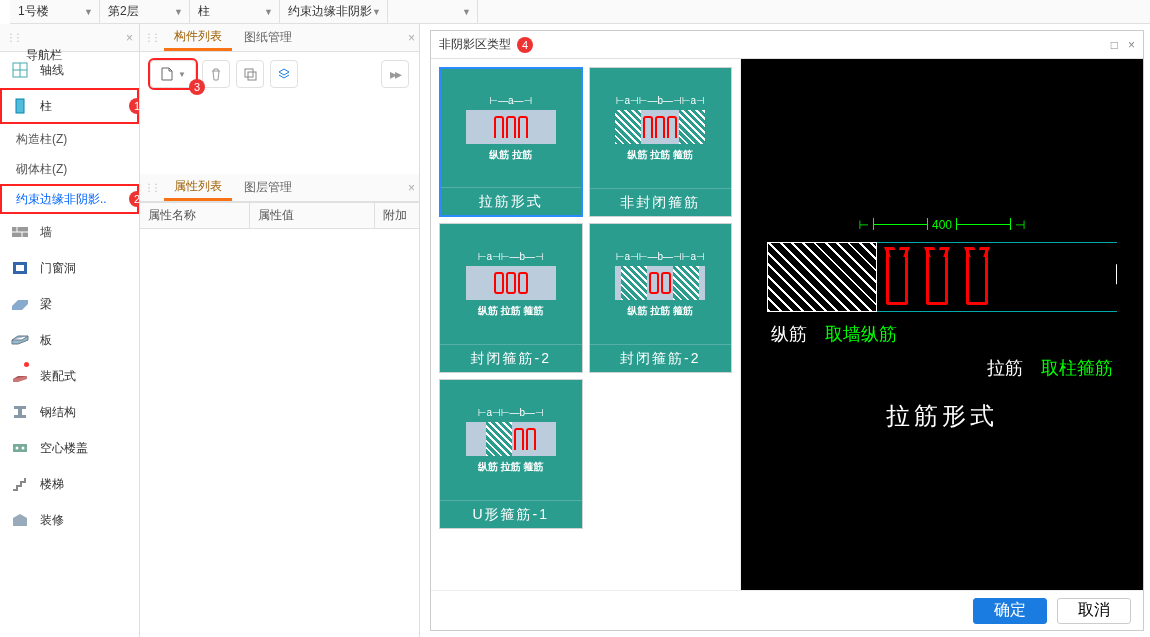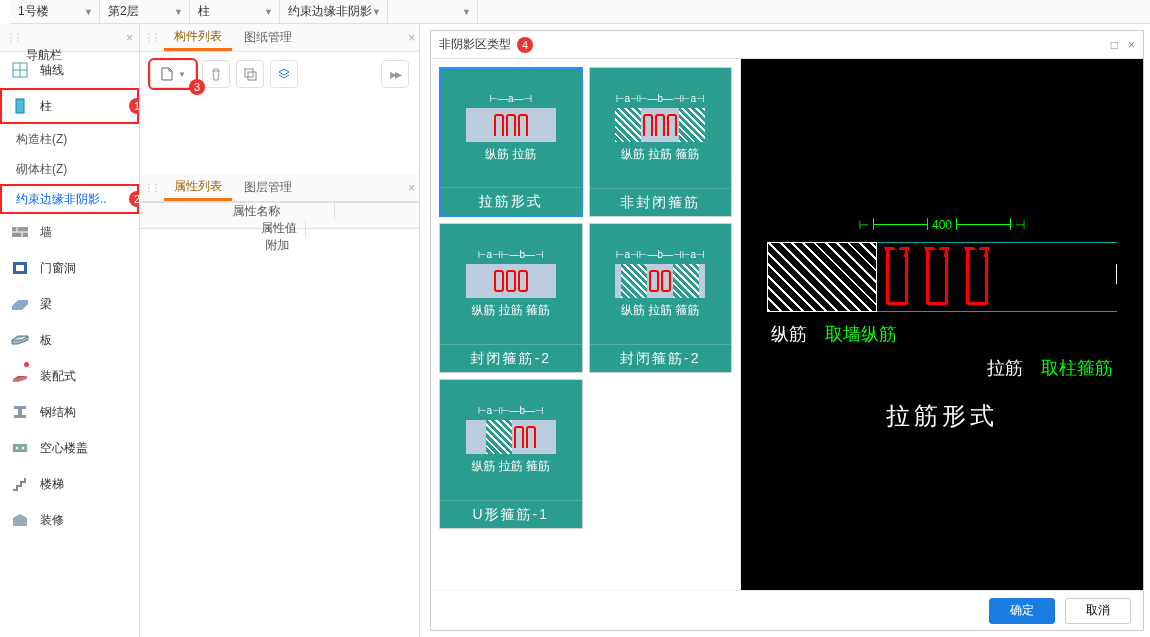--- a/index.html
+++ b/index.html
@@ -34,62 +34,62 @@
 .mid-tabs .tab.active { color: #a16207; border-bottom: 3px solid #f97316; }
 .mid-tabs .close { margin-left: auto; color: #aaa; cursor: pointer; }
 .toolbar { display: flex; align-items: center; gap: 6px; padding: 8px 10px; }
 .tbtn { width: 28px; height: 28px; border: 1px solid #e0e0e0; border-radius: 4px; display: flex; align-items: center; justify-content: center; color: #666; cursor: pointer; background: #fff; font-size: 14px; }
 .tbtn.hl { outline: 2px solid #f22; width: 46px; position: relative; }
 .tbtn.hl .caret { font-size: 8px; margin-left: 4px; color: #888; }
 .search { margin: 0 10px 6px 10px; display: flex; align-items: center; border: 1px solid #e0e0e0; border-radius: 4px; height: 26px; padding: 0 8px; background: #fafafa; }
 .search input { flex: 1; border: none; outline: none; font-size: 12px; background: transparent; }
 .comp-scroll { height: 78px; }
 .prop-table { border-top: 1px solid #e0e0e0; }
-.prop-head { display: flex; height: 26px; align-items: center; border-bottom: 1px solid #e0e0e0; background: #fafafa; flex-direction: column; }
+.prop-head { display: flex; height: 26px; align-items: center; border-bottom: 1px solid #e0e0e0; background: #fafafa; }
 .prop-head > div { padding: 0 8px; border-right: 1px solid #e0e0e0; height: 100%; display:flex; align-items:center; color:#555; }
 .prop-head .c1 { width: 110px; } .prop-head .c2 { flex: 1; } .prop-head .c3 { width: 44px; border-right:none; }
 
 
 .right-area { flex: 1; background: #fff; padding: 6px; position: relative; }
 .modal { position: absolute; left: 10px; right: 6px; top: 6px; bottom: 6px; border: 1px solid #ccc; display: flex; flex-direction: column; background: #fff; }
 .modal-head { height: 28px; display: flex; align-items: center; padding: 0 8px; border-bottom: 1px solid #e0e0e0; gap: 6px; position: relative; }
 .modal-head .title { font-size: 12px; }
 .modal-head .winbtns { margin-left: auto; display: flex; gap: 10px; color: #888; }
 .modal-head .winbtns span { cursor: pointer; }
 .modal-body { flex: 1; display: flex; }
 .type-grid { width: 310px; padding: 8px; display: grid; grid-template-columns: 1fr 1fr; gap: 6px; border-right: 1px solid #eee; align-content: start; }
 .type-card { border: 1px solid #cfd3d6; height: 150px; display: flex; flex-direction: column; cursor: pointer; }
 .type-card.sel { border: 2px solid #2a8cff; }
 .card-diag { flex: 1; background: #2a9d8f; display: flex; flex-direction: column; align-items: center; justify-content: center; color: #fff; font-size: 12px; gap:4px; position:relative; }
 .card-diag .shape { width: 96px; height: 34px; background: #bcd; border-left:3px solid #2a9d8f; border-right:3px solid #2a9d8f; display:flex; align-items:center; justify-content:center; gap:2px; }
 .card-diag .shape .stir { width: 10px; height: 22px; border: 2px solid #f00; border-radius: 3px 3px 0 0; border-bottom:none; }
 .card-diag .shape .stir.full { border-bottom: 2px solid #f00; border-radius:3px; }
 .card-diag .shape .hatch { width:26px; height:34px; background: repeating-linear-gradient(45deg,#fff 0 2px,#2a9d8f 2px 5px); }
 .card-diag .dims { font-size:10px; color:#fff; }
-.card-diag .lbls { font-size:12px; color:#fff; }
+.card-diag .lbls { font-size:10px; color:#fff;font-weight:bold; }
 .card-title { height: 28px; background: #2a9d8f; color: #fff; display: flex; align-items: center; justify-content: center; font-size: 14px; border-top: 1px solid rgba(255,255,255,.2); letter-spacing: 2px; }
 .preview { flex: 1; background: #000; display: flex; flex-direction: column; align-items: center; justify-content: center; color: #fff; gap: 10px; position:relative; }
 .preview .sec { display: flex; align-items: center; }
 .preview .hatchrect { width: 110px; height: 70px; background: repeating-linear-gradient(45deg,#fff 0 2px,#000 2px 8px); border: 1px solid #fff; }
 .preview .stirbox { width: 120px; height: 70px; border-top: 1px solid #0aa; border-bottom: 1px solid #0aa; display:flex; align-items:center; justify-content:space-around; }
 .preview .stirbox .ustir { width: 22px; height: 56px; border: 3px solid #f00; border-top:none; border-radius: 0 0 3px 3px; position:relative; }
 .preview .stirbox .ustir::before, .preview .stirbox .ustir::after { content:''; position:absolute; top:-2px; width:7px; height:7px; border-top:3px solid #f00; }
 .preview .stirbox .ustir::before { left:-3px; border-left:3px solid #f00; transform: skewX(20deg);} 
 .preview .stirbox .ustir::after { right:-3px; border-right:3px solid #f00; transform: skewX(-20deg);} 
 .preview .extline { width: 120px; height:70px; border-top:1px solid #0aa; border-bottom:1px solid #0aa; display:flex; align-items:center; justify-content:flex-end; }
 .preview .extline::after { content:''; width:12px; height:20px; border-right:1px solid #fff; transform: skewY(-25deg); }
 .preview .labels { display: flex; gap: 18px; font-size: 18px; }
 .preview .labels .g { color: #0f0; }
 .preview .bigt { font-size: 24px; color: #fff; letter-spacing: 4px; font-family: serif; margin-top:10px; }
 .preview .dimline { display:flex; align-items:center; gap:4px; color:#0f0; }
 .preview .dimline .bar { width: 55px; height:1px; background:#0f0; position:relative; }
 .preview .dimline .bar::before,.preview .dimline .bar::after { content:''; position:absolute; width:1px; height:12px; background:#0f0; top:-6px; }
 .preview .dimline .bar::before{left:0;} .preview .dimline .bar::after{right:0;}
 .modal-foot { height: 40px; display: flex; align-items: center; justify-content: flex-end; gap: 10px; padding: 0 12px; border-top: 1px solid #eee; }
-.btn { height: 26px; padding: 0 20px; border-radius: 3px; border: 1px solid #ccc; background: #fff; cursor: pointer; font-size: 12px; }
+.btn { height: 26px; padding: 0 20px; border-radius: 3px; border: 1px solid #ccc; background: #fff; cursor: pointer; font-size: 16px; }
 .btn.primary { background: #1a7be0; color: #fff; border-color: #1a7be0; }
 
 svg { display:block; }
 </style>
 </head>
 <body>
 
 <div class="breadcrumb" id="bc">
     <div class="crumb">
       <span>1号楼</span>

